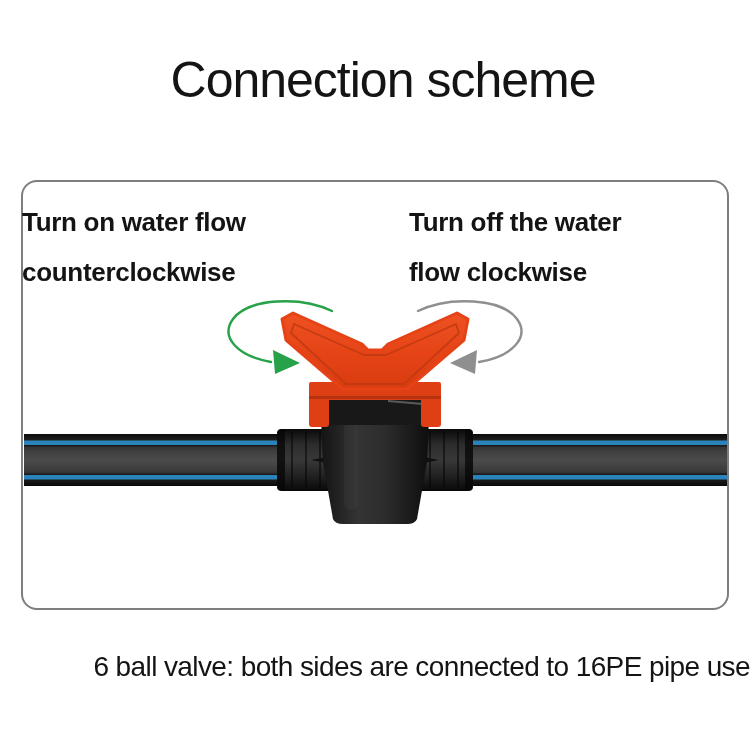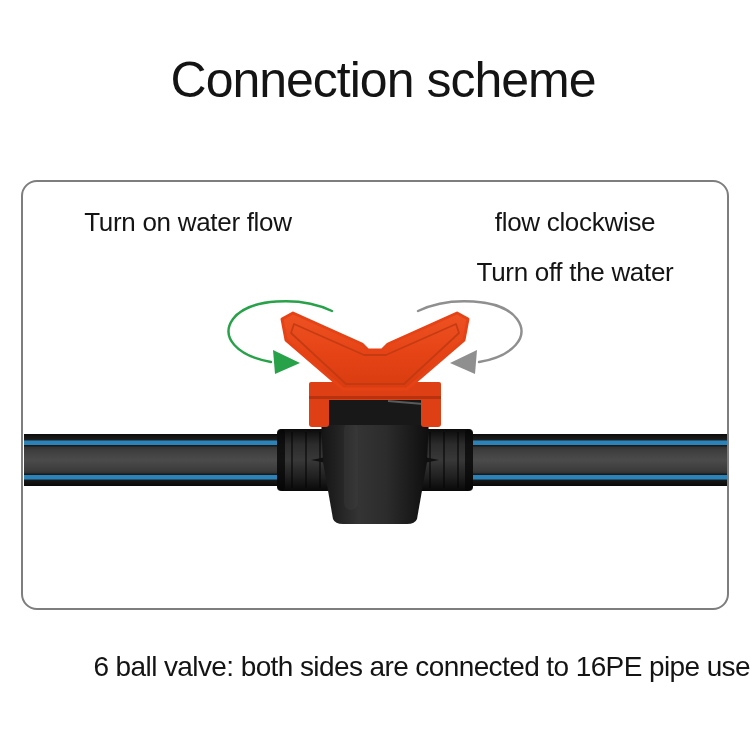--- a/index.html
+++ b/index.html
@@ -3,22 +3,22 @@
 <meta charset="utf-8">
 <style>
   html,body{margin:0;padding:0;background:#fff;}
   .canvas{position:relative;width:750px;height:750px;background:#ffffff;overflow:hidden;
           font-family:"Liberation Sans",sans-serif;color:#141414;}
   .title{position:absolute;top:52px;left:0;width:750px;text-align:center;
          font-size:50px;line-height:1.15;letter-spacing:-1px;font-weight:400;padding-left:8px;}
   .panel-border{position:absolute;left:21px;top:180px;width:708px;height:430px;
                 border:2px solid #7e7e7e;border-radius:16px;box-sizing:border-box;
                 background:transparent;}
-  .dir-label{position:absolute;top:197px;width:292px;text-align:center;
-             font-size:26px;line-height:50px;letter-spacing:-0.3px;font-weight:400;margin-left:20px;}
+  .dir-label{position:absolute;top:197px;width:292px;
+             font-size:26px;line-height:50px;letter-spacing:-0.3px;font-weight:700;}
   .dir-label.left{left:22px;}
   .dir-label.right{left:409px;}
   .caption{position:absolute;top:650px;left:0;width:750px;text-align:right;
            font-size:28px;line-height:34px;letter-spacing:-0.6px;font-weight:400;}
   svg.diagram{position:absolute;left:0;top:0;}
 </style>
 </head>
 <body>
 
 <div class="canvas">
@@ -109,22 +109,23 @@
         <polygon points="282,319 293,313 362,344 368,350 382,350 388,344 457,313 468,319 464,340 407,389 343,389 286,340" fill="url(#handleGrad)" stroke-width="3" stroke-linejoin="round" stroke="#e54316"></polygon>
         <path d="M 294 324 L 364 355 L 386 355 L 456 324 L 459 333 L 404 384 L 346 384 L 291 333 Z" fill="none" stroke-width="1.8" stroke-linejoin="round" opacity="0.85" stroke="#c03a10"></path>
       </g>
     </g>
   </svg>
 
   <div class="panel-border"></div>
 
   <div class="dir-label left">
     <div>Turn on water flow</div>
+    <div>counterclockwise</div>
   </div>
 
   <div class="dir-label right">
+    <div>Turn off the water</div>
     <div>flow clockwise</div>
-    <div>Turn off the water</div>
   </div>
 
   <div class="caption">6 ball valve: both sides are connected to 16PE pipe use</div>
 
 </div>
 
 </body></html>

